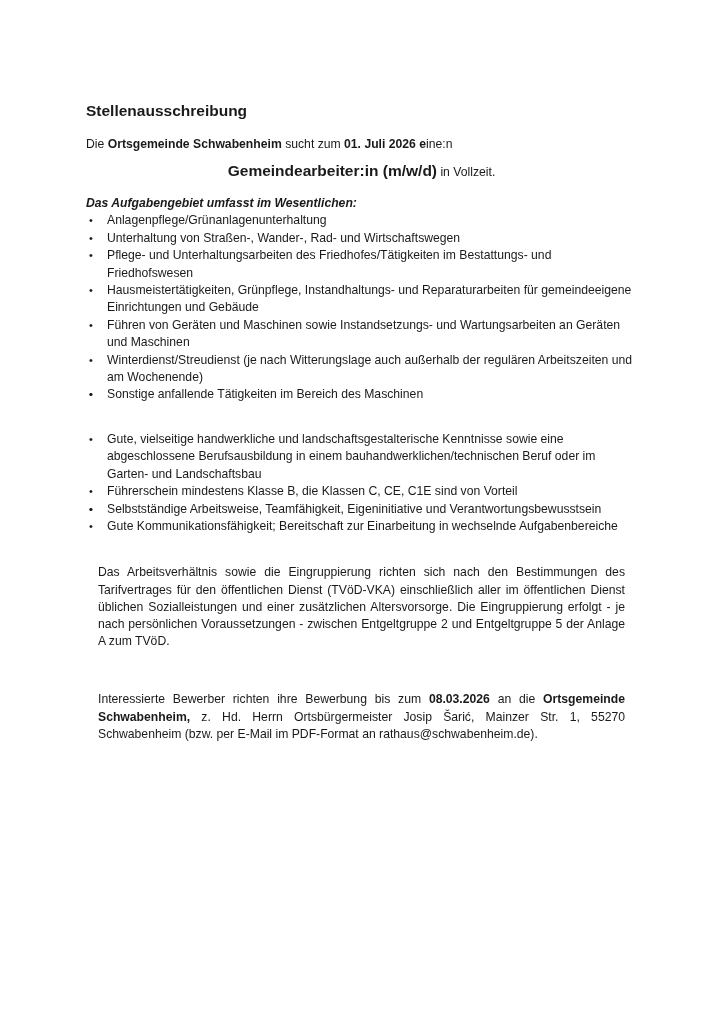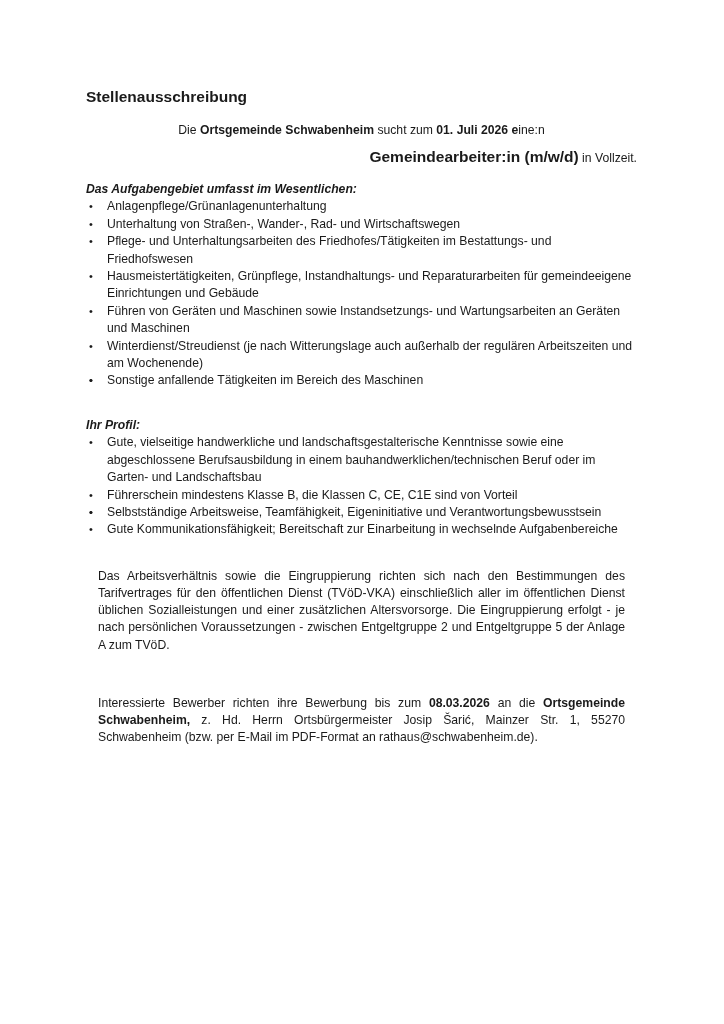--- a/index.html
+++ b/index.html
@@ -11,38 +11,38 @@
       width: 724px;
       height: 1024px;
       position: relative;
       overflow: hidden;
       font-family: "Liberation Sans", "DejaVu Sans", sans-serif;
       color: #1a1a1a;
     }
     .page {
       position: absolute;
       left: 86px;
-      top: 86px;
+      top: 100px;
       width: 551px;
       font-size: 12.2px;
       line-height: 17.4px;
     }
     .doc-title {
       font-size: 15.5px;
       font-weight: bold;
       line-height: 22px;
       margin: 0 0 14px 0;
     }
     .intro {
-      text-align: center;
+      text-align: left;
       margin: 0 0 7px 0;
       line-height: 17px;
     }
     .headline {
-      text-align: right;
+      text-align: center;
       margin: 0 0 12px 0;
       line-height: 22px;
     }
     .headline .big {
       font-size: 15.5px;
       font-weight: bold;
     }
     .section-title {
       font-weight: bold;
       margin: 0;
@@ -97,21 +97,20 @@
     <li><span class="dot">•</span><span>Hausmeistertätigkeiten, Grünpflege, Instandhaltungs- und Reparaturarbeiten für gemeindeeigene Einrichtungen und Gebäude</span></li>
     <li><span class="dot">•</span><span>Führen von Geräten und Maschinen sowie Instandsetzungs- und Wartungsarbeiten an Geräten und Maschinen</span></li>
     <li><span class="dot">•</span><span>Winterdienst/Streudienst (je nach Witterungslage auch außerhalb der regulären Arbeitszeiten und am Wochenende)</span></li>
     <li><span class="dot">•</span></li>
     <li><span class="dot">•</span><span>Sonstige anfallende Tätigkeiten im Bereich des Maschinen</span></li>
   </ul>
 
   <div class="gap-section"></div>
   <div class="gap-section" style="height:10px"></div>
 
-  <div class="section-title">Ihr Profil:</div>
   <ul class="bullets">
     <li><span class="dot">•</span><span>Gute, vielseitige handwerkliche und landschaftsgestalterische Kenntnisse sowie eine abgeschlossene Berufsausbildung in einem bauhandwerklichen/technischen Beruf oder im Garten- und Landschaftsbau</span></li>
     <li><span class="dot">•</span><span>Führerschein mindestens Klasse B, die Klassen C, CE, C1E sind von Vorteil</span></li>
     <li><span class="dot">•</span></li>
     <li><span class="dot">•</span><span>Selbstständige Arbeitsweise, Teamfähigkeit, Eigeninitiative und Verantwortungsbewusstsein</span></li>
     <li><span class="dot">•</span><span>Gute Kommunikationsfähigkeit; Bereitschaft zur Einarbeitung in wechselnde Aufgabenbereiche</span></li>
   </ul>
 
   <div class="spacer"></div>
 

